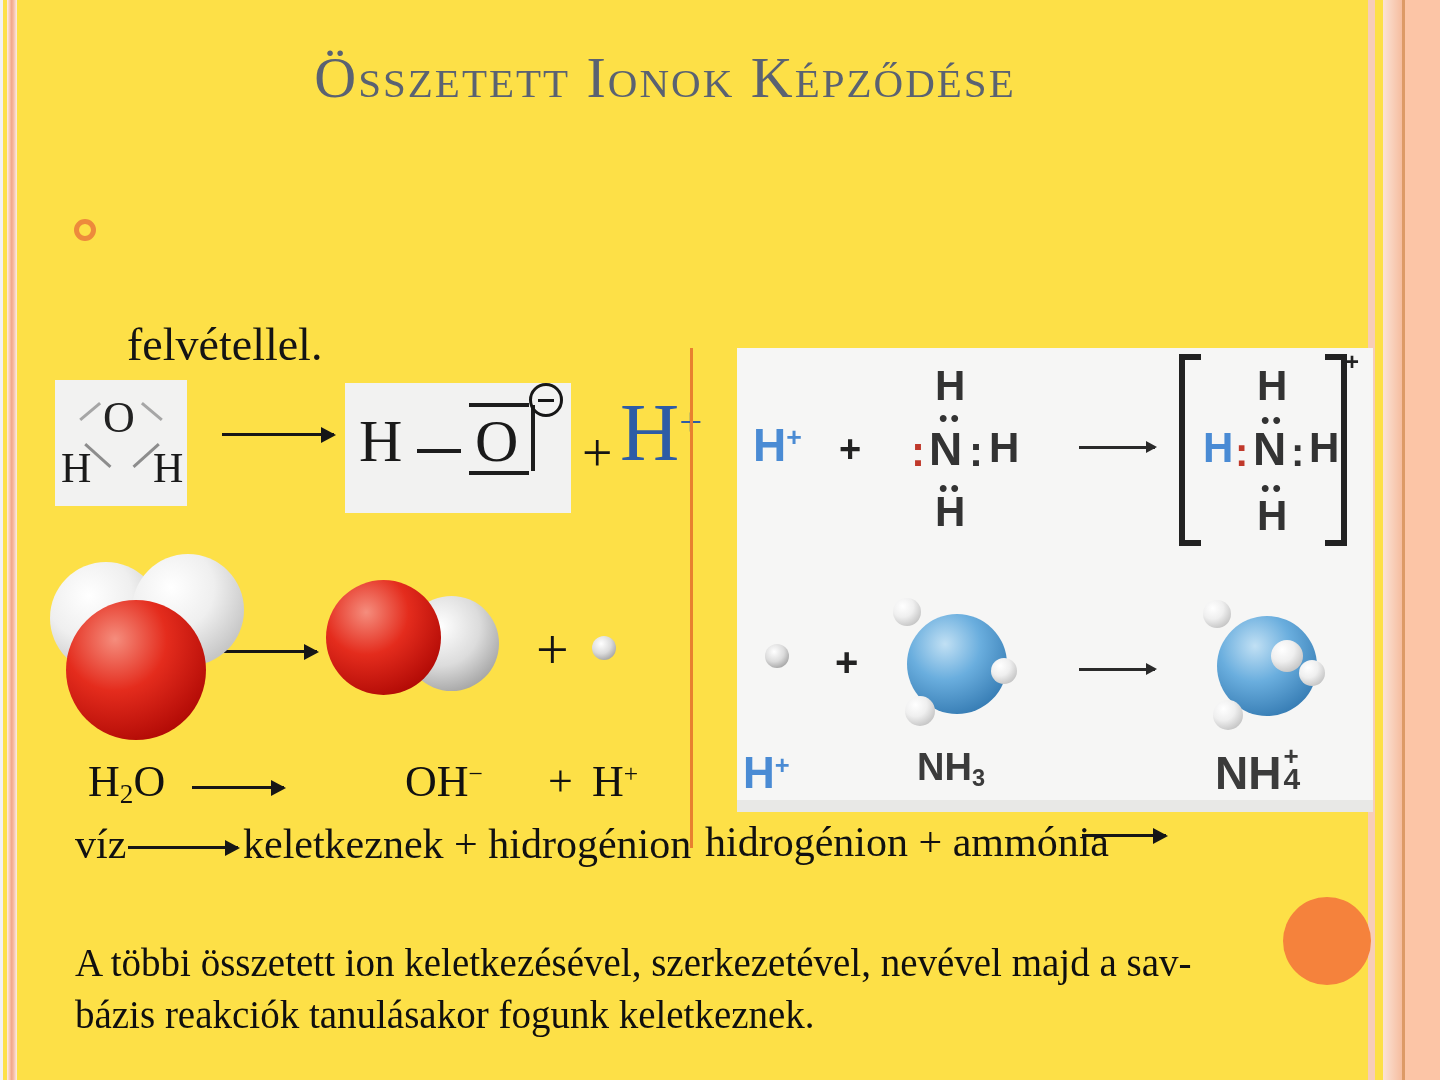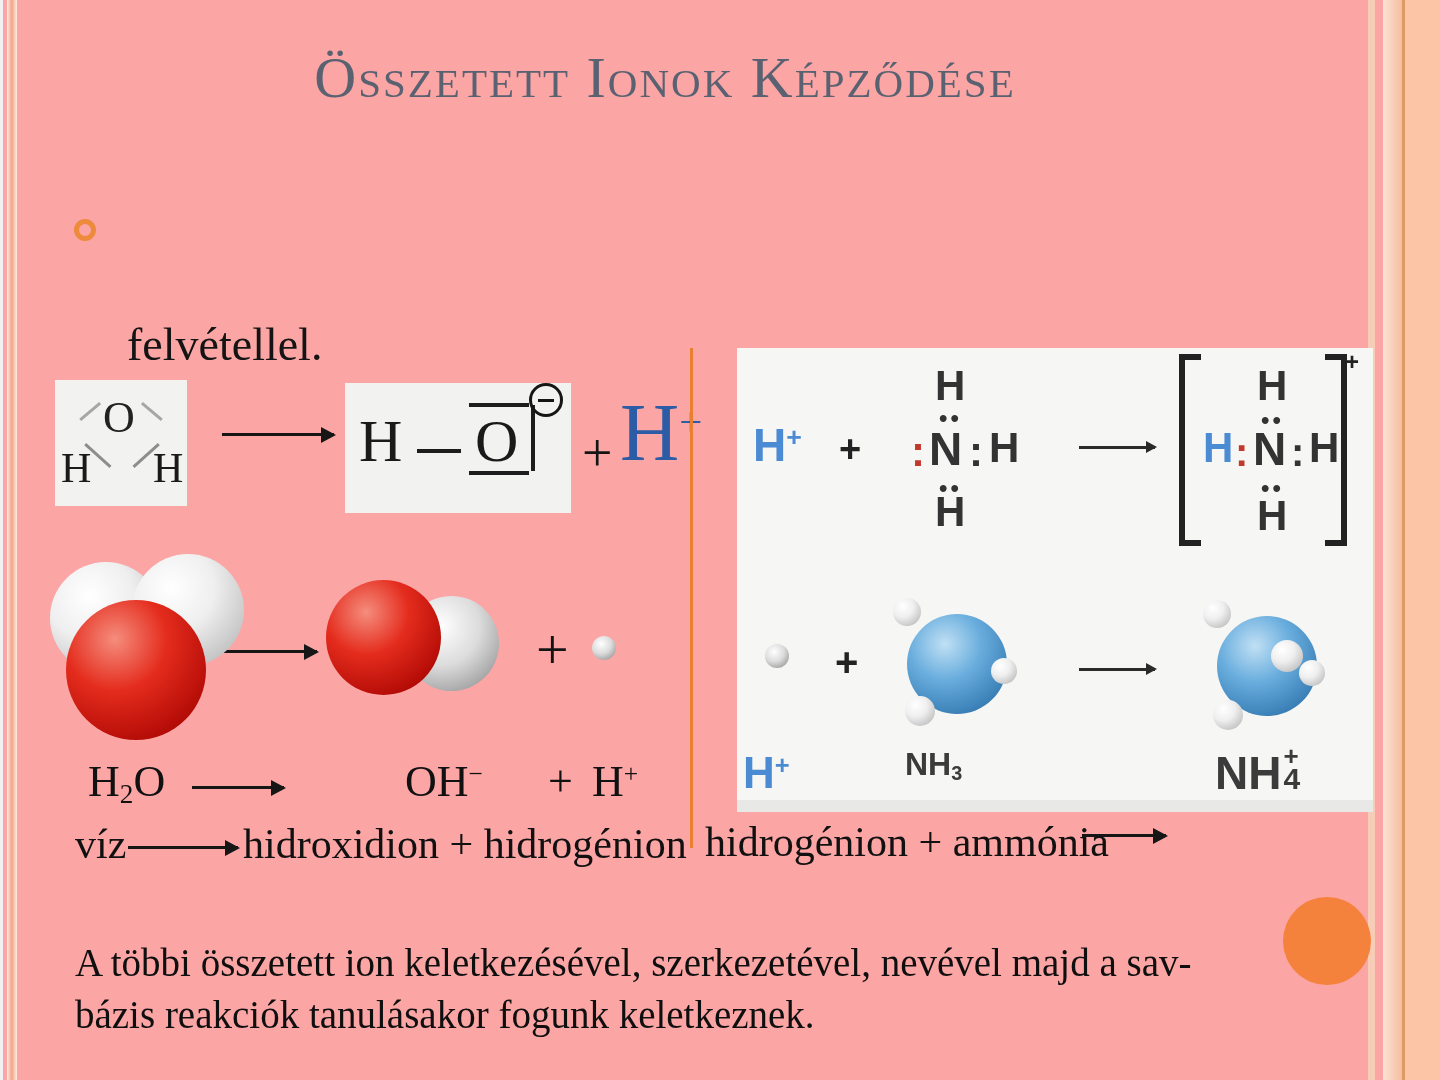--- a/index.html
+++ b/index.html
@@ -1,16 +1,16 @@
 <!DOCTYPE html>
 <html><head>
 <meta charset="utf-8">
 <style>
   html,body{margin:0;padding:0;background:#ffffff;}
-  .slide{position:relative;width:1440px;height:1080px;background:#fca5a5;overflow:hidden;
+  .slide{position:relative;width:1440px;height:1080px;background:#fde047;overflow:hidden;
          font-family:"Liberation Serif",serif;color:#151515;}
   .abs{position:absolute;}
 
   
   .ledge{left:0;top:0;width:3px;height:1080px;background:#f2f2f2;}
   .lstripe{left:7px;top:0;width:10px;height:1080px;
            background:linear-gradient(90deg,#fdeee5,#f2a98c 45%,#f5b49a 60%,#fdeee5);}
   .rstripe1{left:1368px;top:0;width:7px;height:1080px;background:#f7cdb8;}
   .rstripe2{left:1383px;top:0;width:19px;height:1080px;
             background:linear-gradient(90deg,#fbe3d6,#f6bd9f);}
@@ -136,21 +136,21 @@
   .nh3-w3{left:168px;top:348px;width:30px;height:30px;z-index:3;}
   .lw2-arr{left:342px;top:320px;width:76px;}
   .nh4-b{left:480px;top:268px;width:100px;height:100px;z-index:2;}
   .nh4-w1{left:466px;top:252px;width:28px;height:28px;z-index:1;}
   .nh4-w2{left:562px;top:312px;width:26px;height:26px;z-index:3;}
   .nh4-w3{left:476px;top:352px;width:30px;height:30px;z-index:3;}
   .nh4-w4{left:534px;top:292px;width:32px;height:32px;z-index:3;}
 
   .rl-h{left:6px;top:400px;font-size:44px;color:#4a8bd4;}
   .rl-h .sup{color:#4a8bd4;}
-  .rl-nh3{left:168px;top:398px;font-size:32px;color:#3b3b3b;}
+  .rl-nh3{left:180px;top:398px;font-size:38px;color:#3b3b3b;}
   .rl-nh4{left:478px;top:398px;font-size:46px;color:#3b3b3b;}
   .stack{display:inline-block;vertical-align:top;line-height:1;margin-left:2px;}
   .stk-sup{display:block;font-size:26px;line-height:20px;}
   .stk-sub{display:block;font-size:30px;line-height:26px;}
 
   
   .cap{font-size:42px;color:#111;font-family:"Liberation Serif",serif;z-index:5;}
   .cap-pre{left:705px;top:818px;}
   .cap-post{left:1185px;top:818px;}
 
@@ -218,21 +218,21 @@
   <div class="sphere sp-gray tiny1"></div>
 
   <span class="abs eqrow eq-h2o"><span>H</span><span class="sub">2</span><span>O</span></span>
   <div class="arr arr3"></div>
   <span class="abs eqrow eq-oh"><span>OH</span><span class="sup">−</span></span>
   <span class="abs eqrow eq-plus">+</span>
   <span class="abs eqrow eq-h"><span>H</span><span class="sup">+</span></span>
 
   <span class="abs wordrow w-viz">víz</span>
   <div class="arr arr4"></div>
-  <span class="abs wordrow w-prod">hidroxidion + hidrogénion</span>
+  <span class="abs wordrow w-prod">keletkeznek + hidrogénion</span>
 
   <div class="abs rimg">
 
     <span class="rp lw-hion"><span>H</span><span class="sup">+</span></span>
     <span class="rp lw-plus">+</span>
     <span class="rp lw-th">H</span>
     <span class="rp lw-tp">••</span>
     <span class="rp lw-cr">:</span>
     <span class="rp lw-n">N</span>
     <span class="rp lw-cb">:</span>

